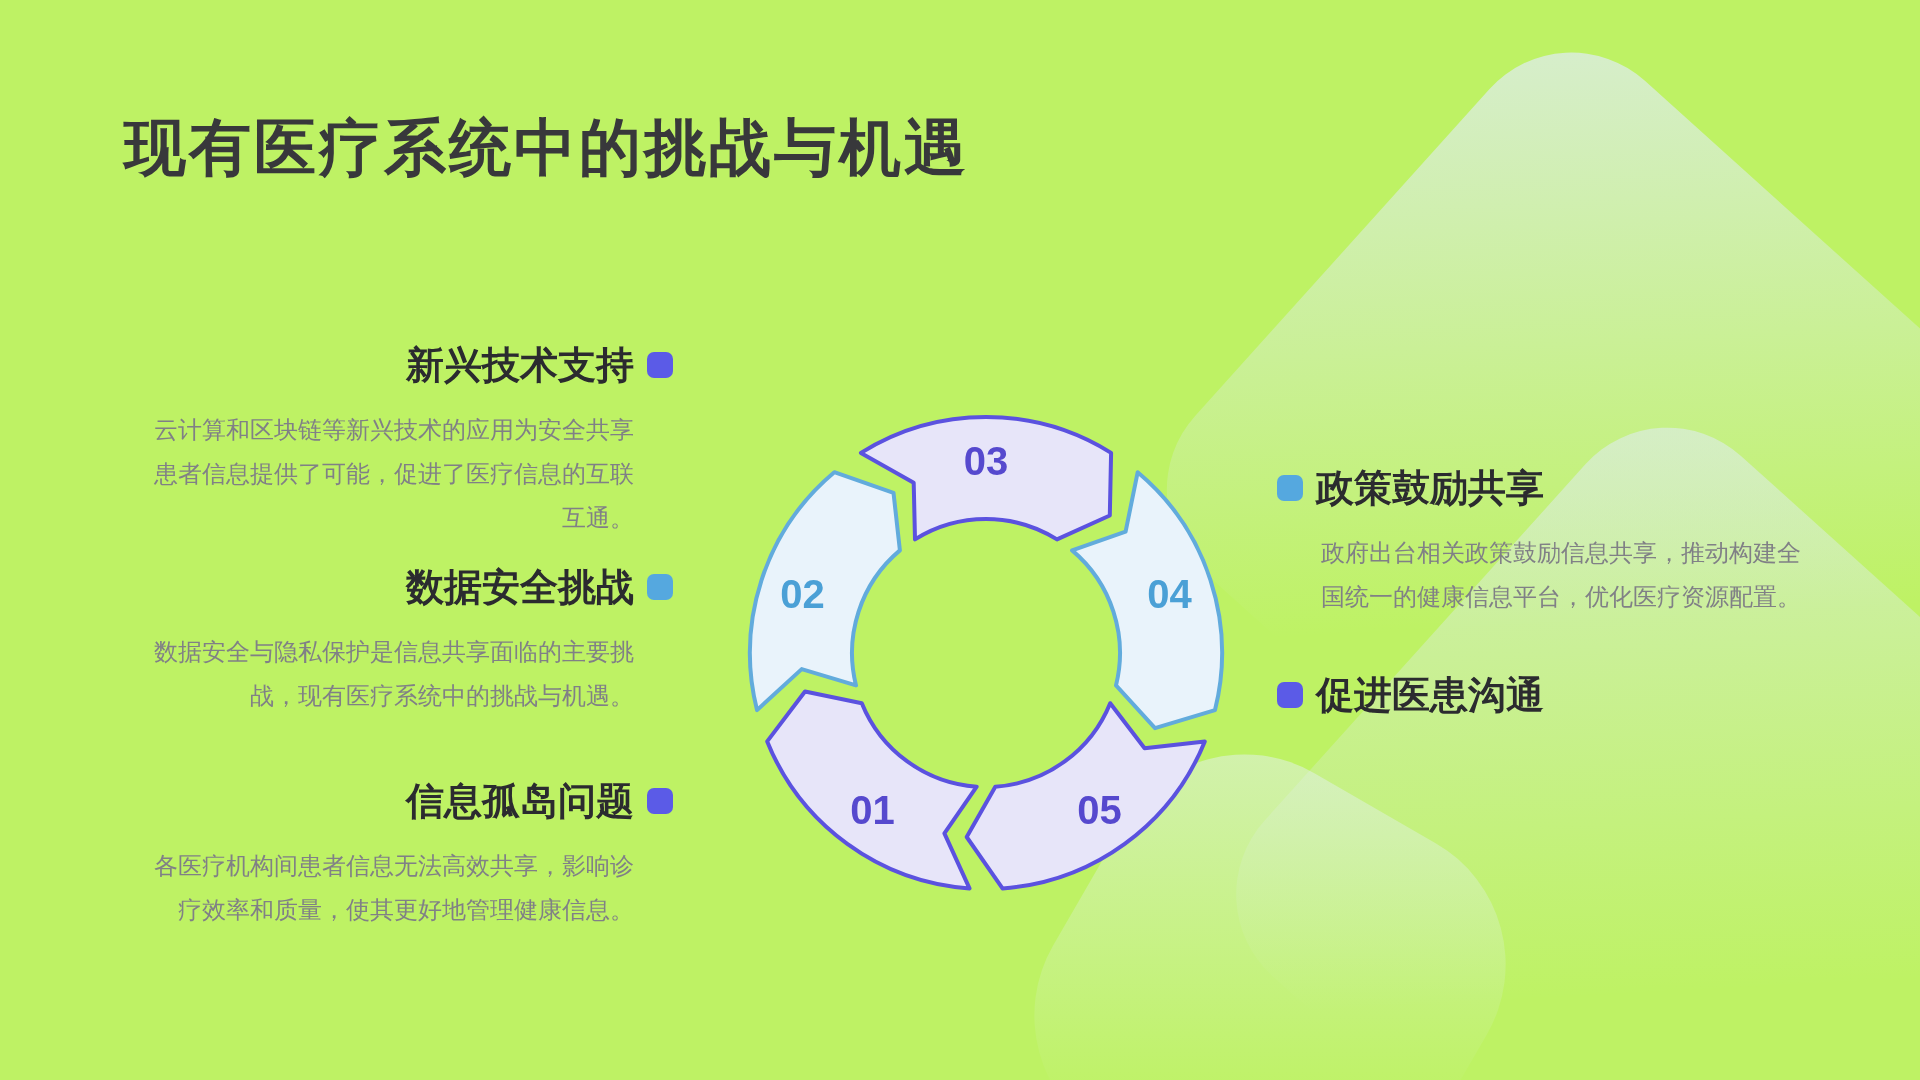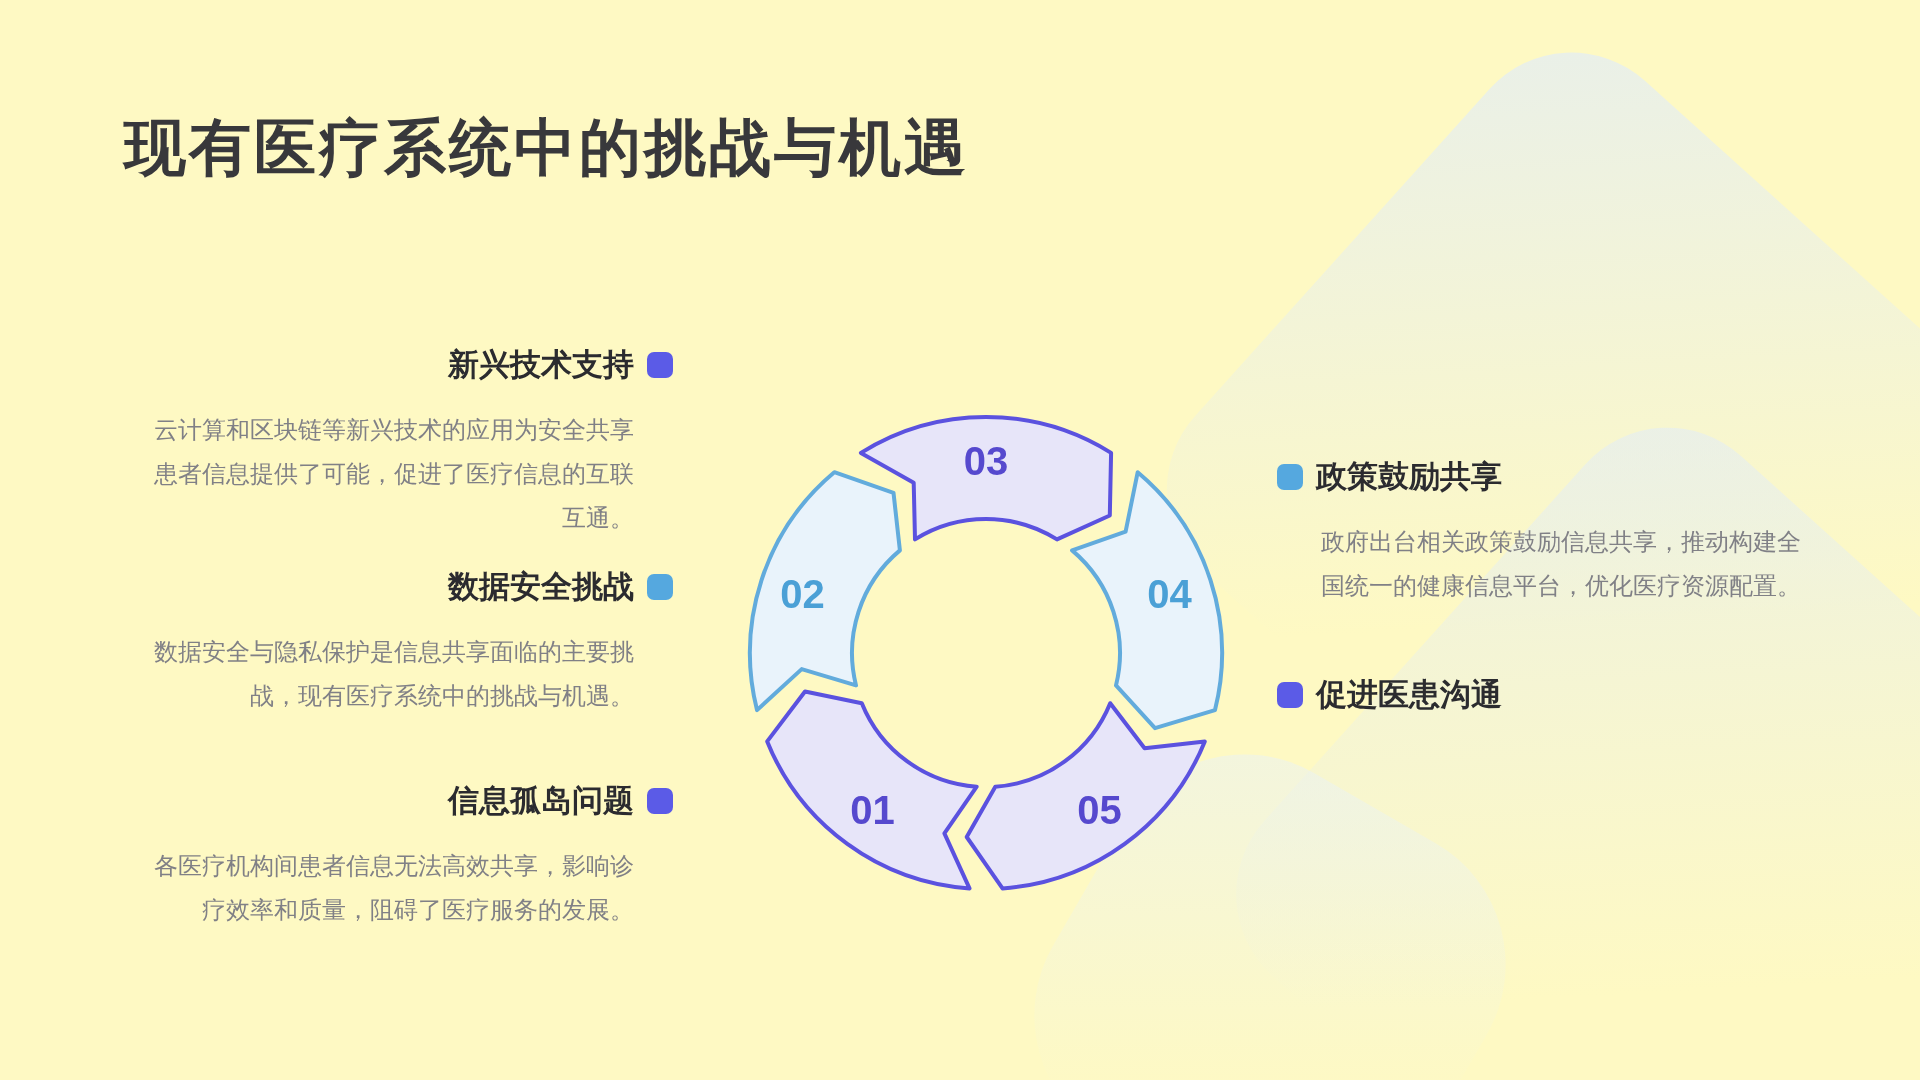--- a/index.html
+++ b/index.html
@@ -1,17 +1,17 @@
 <!DOCTYPE html>
 <html><head>
 <meta charset="utf-8">
 <style>
   html,body{margin:0;padding:0;background:#ffffff;}
   .slide{
-    position:relative;width:1920px;height:1080px;overflow:hidden;background:#fef9c3;
+    position:relative;width:1920px;height:1080px;overflow:hidden;background:#bef264;
     font-family:"Liberation Sans",sans-serif;
   }
   
   .wm{position:absolute;border-radius:110px;pointer-events:none;}
   .wm1{left:1255px;top:150px;width:680px;height:660px;
        background:linear-gradient(135deg,rgba(225,236,248,0.75) 0%,rgba(255,255,255,0) 65%);
        transform:rotate(42deg);}
   .wm2{left:1330px;top:540px;width:740px;height:700px;
        background:linear-gradient(135deg,rgba(225,236,248,0.6) 0%,rgba(255,255,255,0) 60%);
        transform:rotate(42deg);}
@@ -24,21 +24,21 @@
     font-size:62px;font-weight:700;color:#38383b;letter-spacing:3px;white-space:nowrap;
   }
 
   .l-item{position:absolute;left:144px;width:490px;}
   .r-item{position:absolute;left:1277px;width:529px;}
 
   .head{display:flex;align-items:center;gap:13px;height:34px;}
   .l-item .head{justify-content:flex-end;margin-right:-39px;}
   .r-item .head{justify-content:flex-start;}
 
-  .h-text{font-size:31px;font-weight:700;color:#2b2b2f;white-space:nowrap;}
+  .h-text{font-size:38px;font-weight:700;color:#2b2b2f;white-space:nowrap;}
   .sq{width:26px;height:26px;border-radius:7px;flex:0 0 auto;}
 
   .body{margin:26px 0 0;font-size:24px;line-height:44px;color:#808086;}
   .l-item .body{text-align:right;}
   .r-item .body{margin-left:39px;width:490px;text-align:center;}
 
   .cycle-wrap{position:absolute;left:731px;top:398px;width:510px;height:510px;}
   .cycle-wrap svg{display:block;width:510px;height:510px;}
   .seg-num{font-family:"Liberation Sans",sans-serif;font-size:40px;font-weight:700;}
 </style>
@@ -67,24 +67,24 @@
       <span class="sq" style="background: rgb(85, 168, 223);"></span>
     </div>
     <p class="body">数据安全与隐私保护是信息共享面临的主要挑战，现有医疗系统中的挑战与机遇。</p>
   </div>
 
   <div class="l-item" style="top:784px">
     <div class="head">
       <span class="h-text">信息孤岛问题</span>
       <span class="sq" style="background: rgb(91, 91, 231);"></span>
     </div>
-    <p class="body">各医疗机构间患者信息无法高效共享，影响诊疗效率和质量，阻碍了医疗服务的发展。</p>
+    <p class="body">各医疗机构间患者信息无法高效共享，影响诊疗效率和质量，使其更好地管理健康信息。</p>
   </div>
 
-  <div class="r-item" style="top:460px">
+  <div class="r-item" style="top:471px">
     <div class="head">
       <span class="sq" style="background: rgb(85, 168, 223);"></span>
       <span class="h-text">政策鼓励共享</span>
     </div>
     <p class="body">政府出台相关政策鼓励信息共享，推动构建全国统一的健康信息平台，优化医疗资源配置。</p>
   </div>
 
   <div class="r-item" style="top:678px">
     <div class="head">
       <span class="sq" style="background: rgb(91, 91, 231);"></span>

